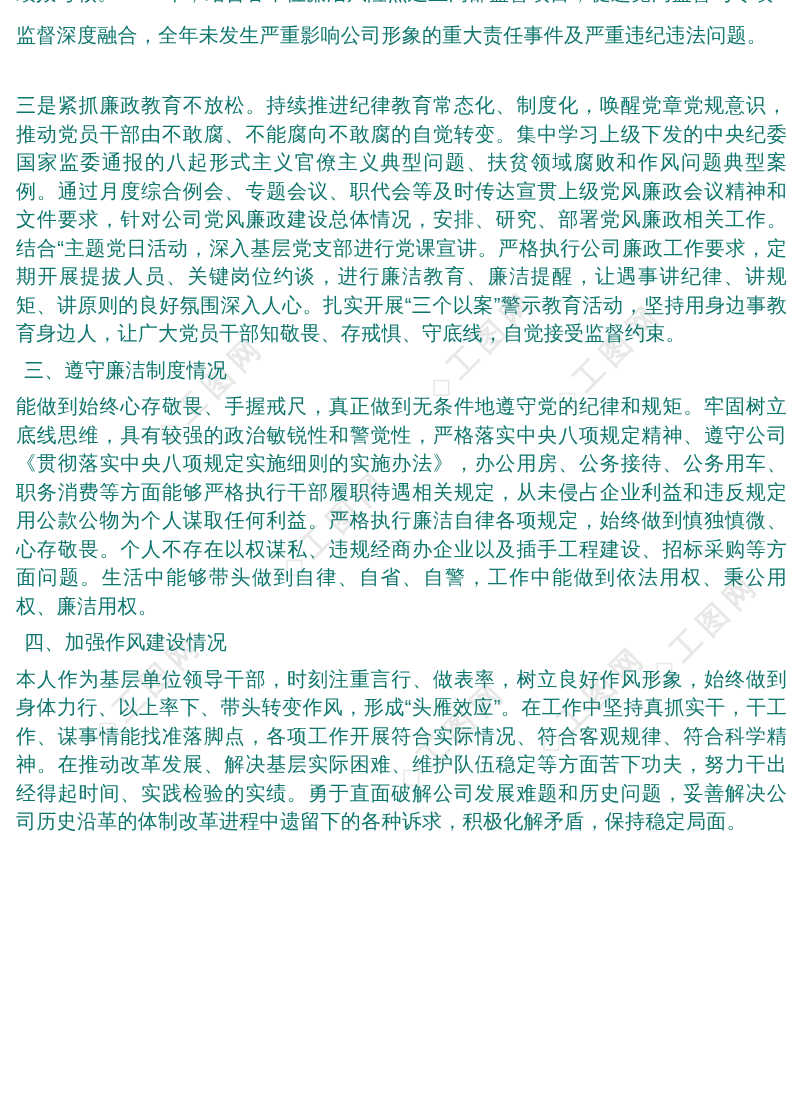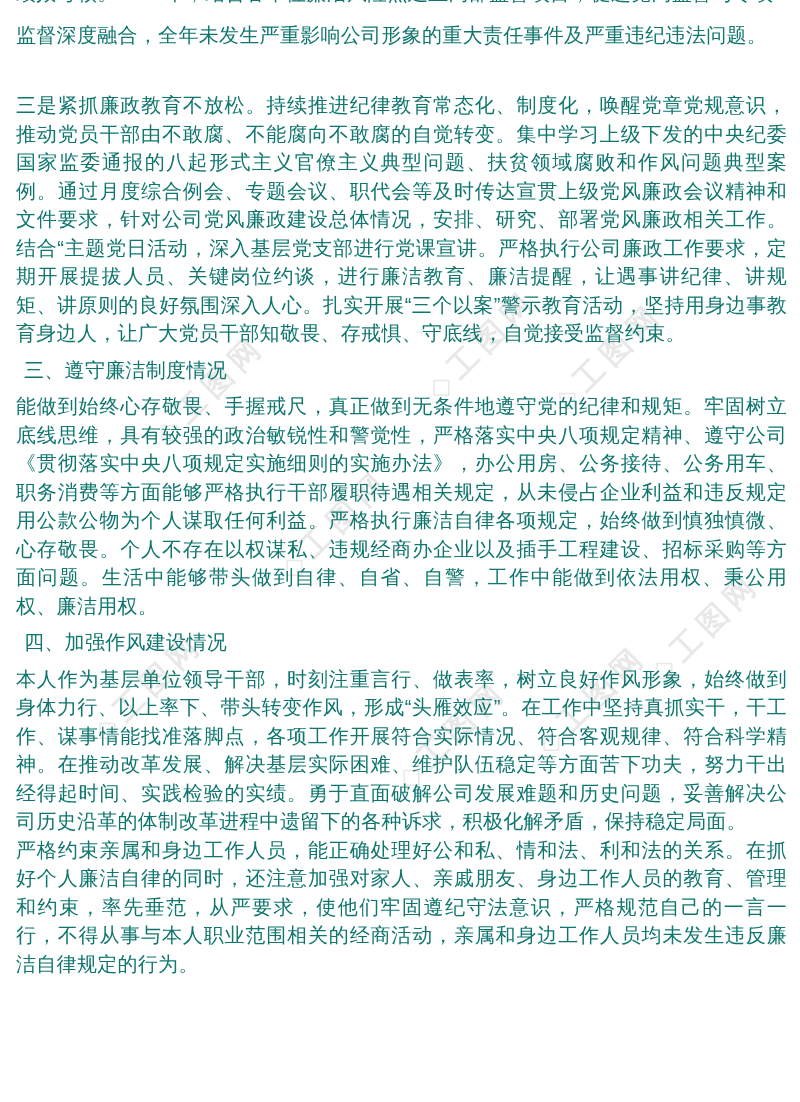--- a/index.html
+++ b/index.html
@@ -102,17 +102,16 @@
 
     <p class="heading">三、遵守廉洁制度情况</p>
 
     <p class="para">能做到始终心存敬畏、手握戒尺，真正做到无条件地遵守党的纪律和规矩。牢固树立底线思维，具有较强的政治敏锐性和警觉性，严格落实中央八项规定精神、遵守公司《贯彻落实中央八项规定实施细则的实施办法》，办公用房、公务接待、公务用车、职务消费等方面能够严格执行干部履职待遇相关规定，从未侵占企业利益和违反规定用公款公物为个人谋取任何利益。严格执行廉洁自律各项规定，始终做到慎独慎微、心存敬畏。个人不存在以权谋私、违规经商办企业以及插手工程建设、招标采购等方面问题。生活中能够带头做到自律、自省、自警，工作中能做到依法用权、秉公用权、廉洁用权。</p>
 
     <p class="heading">四、加强作风建设情况</p>
 
     <p class="para">本人作为基层单位领导干部，时刻注重言行、做表率，树立良好作风形象，始终做到身体力行、以上率下、带头转变作风，形成“头雁效应”。在工作中坚持真抓实干，干工作、谋事情能找准落脚点，各项工作开展符合实际情况、符合客观规律、符合科学精神。在推动改革发展、解决基层实际困难、维护队伍稳定等方面苦下功夫，努力干出经得起时间、实践检验的实绩。勇于直面破解公司发展难题和历史问题，妥善解决公司历史沿革的体制改革进程中遗留下的各种诉求，积极化解矛盾，保持稳定局面。</p>
 
 
-    <p class="para">严格约束亲属和身边工作人员，能正确处理好公和私、情和法、利和法的关系。在抓好个人廉洁自律的同时，还注意加强对家人、亲戚朋友、身边工作人员的教育、管理和约束，率先垂范，从严要求，使他们牢固遵纪守法意识，严格规范自己的一言一行，不得从事与本人职业范围相关的经商活动，亲属和身边工作人员均未发生违反廉洁自律规定的行为。</p>
 
   </div>
 
 </div>
 
 </body></html>

